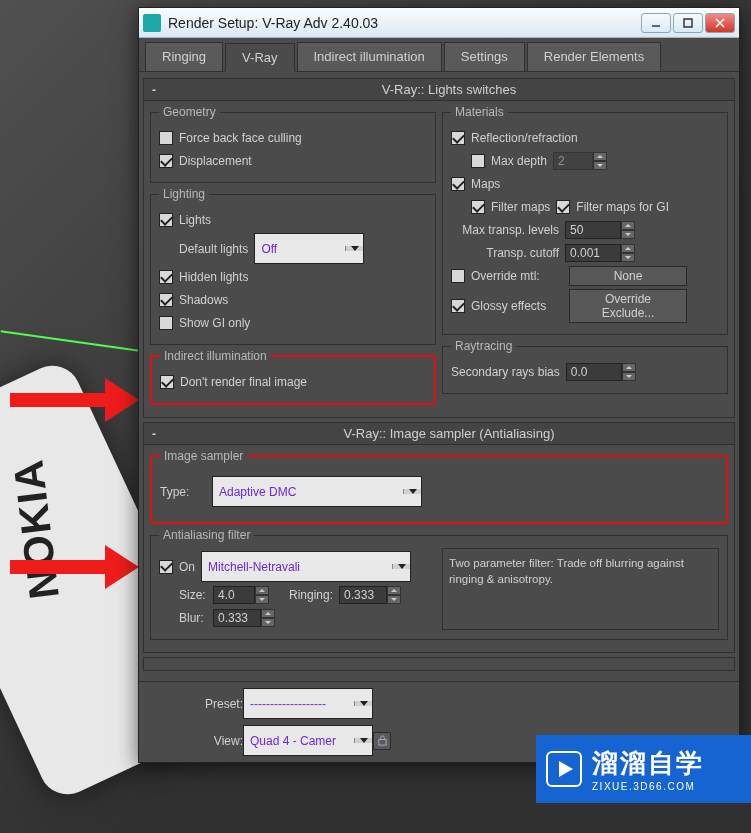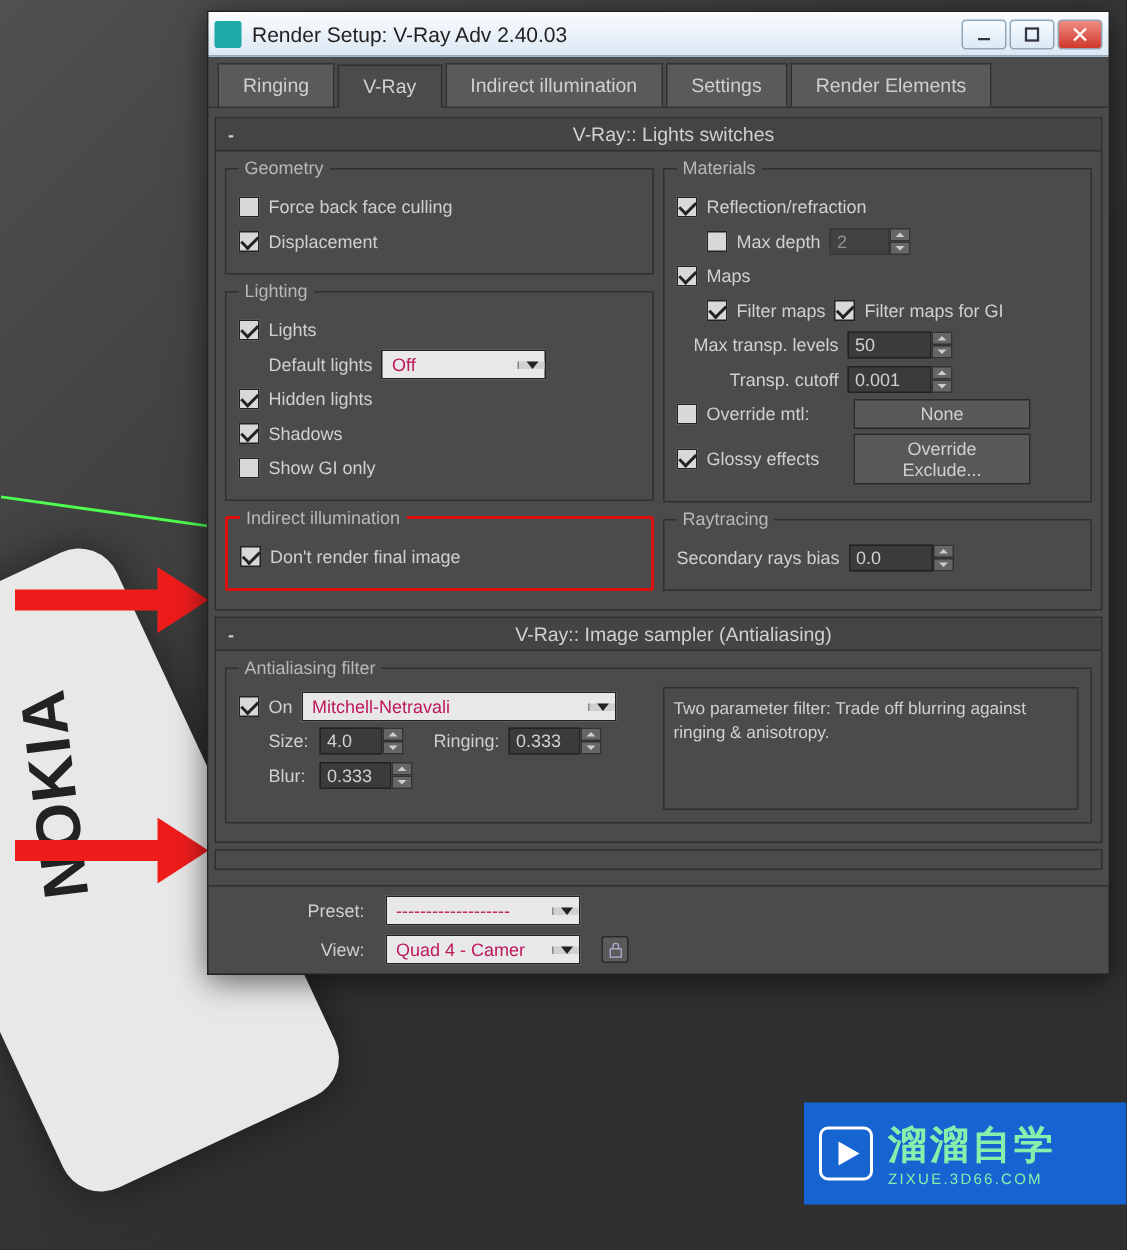--- a/index.html
+++ b/index.html
@@ -33,40 +33,40 @@
 .cols { display: flex; gap: 6px; }
 .col { flex: 1; }
 fieldset { border: 1px solid #303030; padding: 6px 8px 8px; margin-bottom: 4px; }
 legend { padding: 0 4px; font-size: 12px; color: #b8b8b8; }
 .hi { border: 2px solid #d11; border-radius: 2px; }
 .row { display: flex; align-items: center; gap: 6px; margin: 3px 0; min-height: 20px; }
 .row.indent { padding-left: 20px; }
 .chk { width: 14px; height: 14px; border: 1px solid #222; background: #d8d8d8; display: inline-flex; align-items: center; justify-content: center; cursor: pointer; }
 .chk.on::after { content: ""; width: 9px; height: 5px; border-left: 2px solid #222; border-bottom: 2px solid #222; transform: rotate(-45deg); margin-top: -2px; }
 .lbl { cursor: pointer; }
-.sel { display: flex; border: 1px solid #222; background: #e8e8e8; color: #be185d; height: 20px; align-items: center; cursor: pointer; }
+.sel { display: flex; border: 1px solid #222; background: #e8e8e8; color: #6d28d9; height: 31px; align-items: center; cursor: pointer; }
 .sel .val { padding: 0 6px; flex: 1; }
 .sel .arr { width: 18px; background: #d0d0d0; display: flex; align-items: center; justify-content: center; border-left: 1px solid #888; }
 .sel .arr::after { content: ""; border-left: 4px solid transparent; border-right: 4px solid transparent; border-top: 5px solid #222; }
 .spin { display: flex; align-items: center; gap: 0; }
 .spin .v { width: 56px; height: 18px; border: 1px solid #222; background: #3b3b3b; color: #d0d0d0; padding: 1px 4px; font-size: 12px; }
 .spin .btns { display: flex; flex-direction: column; }
 .spin .sb { width: 14px; height: 9px; background: #666; border: 1px solid #333; cursor: pointer; display: flex; align-items: center; justify-content: center; }
 .spin .sb::after { content: ""; border-left: 3px solid transparent; border-right: 3px solid transparent; }
 .spin .sb.up::after { border-bottom: 3px solid #ccc; }
 .spin .sb.dn::after { border-top: 3px solid #ccc; }
 .btn { background: #585858; border: 1px solid #2a2a2a; padding: 2px 28px; color: #d0d0d0; cursor: pointer; font-size: 12px; }
 .spacer { width: 108px; text-align: right; }
 .desc-box { border: 1px solid #303030; padding: 6px; font-size: 11.5px; line-height: 1.4; height: 82px; }
 .bottom { padding: 6px 10px; display: flex; flex-direction: column; gap: 6px; border-top: 1px solid #303030; }
-.brow { display: flex; align-items: center; gap: 14px; }
+.brow { display: flex; align-items: center; gap: 0; }
 .brow .blbl { width: 94px; text-align: right; }
 .ricon { width: 18px; height: 18px; background: #5a5a5a; border: 1px solid #2a2a2a; border-radius: 2px; cursor: pointer; display: inline-flex; align-items: center; justify-content: center; }
 .ricon svg { width: 11px; height: 11px; }
-.watermark { position: absolute; right: 0; bottom: 30px; width: 215px; height: 68px; background: #1564d2; display: flex; align-items: center; color: #86efac; }
+.watermark { position: absolute; right: 0; bottom: 30px; width: 215px; height: 68px; background: #1564d2; display: flex; align-items: center; color: #ffffff; }
 .watermark .wicon { width: 56px; display: flex; align-items: center; justify-content: center; }
 .watermark .wtxt { display: flex; flex-direction: column; }
 .watermark .wtop { font-size: 26px; font-weight: bold; letter-spacing: 2px; }
 .watermark .wbot { font-size: 10px; letter-spacing: 1.5px; }
 </style>
 </head>
 <body>
 
 <div class="bg">
   <div class="bg-phone"></div>
@@ -245,20 +245,30 @@
         </div>
       </div>
     </div>
 
     <div class="rollout">
       <div class="rollout-head">
         <span class="collapse">-</span>
         <span class="rollout-title">V-Ray:: Image sampler (Antialiasing)</span>
       </div>
       <div class="rollout-body">
+        <fieldset class="hi">
+          <legend>Image sampler</legend>
+          <div class="row" style="padding:4px 0">
+            <span style="width:46px">Type:</span>
+            <div class="sel" style="width:210px">
+                <span class="val">Adaptive DMC</span>
+                <span class="arr"></span>
+              </div>
+          </div>
+        </fieldset>
         <fieldset>
           <legend>Antialiasing filter</legend>
           <div class="cols">
             <div class="col">
               <div class="row">
                 <span class="chk on"></span>
                   <span class="lbl">On</span>
                 <div class="sel" style="width:210px">
                     <span class="val">Mitchell-Netravali</span>
                     <span class="arr"></span>

